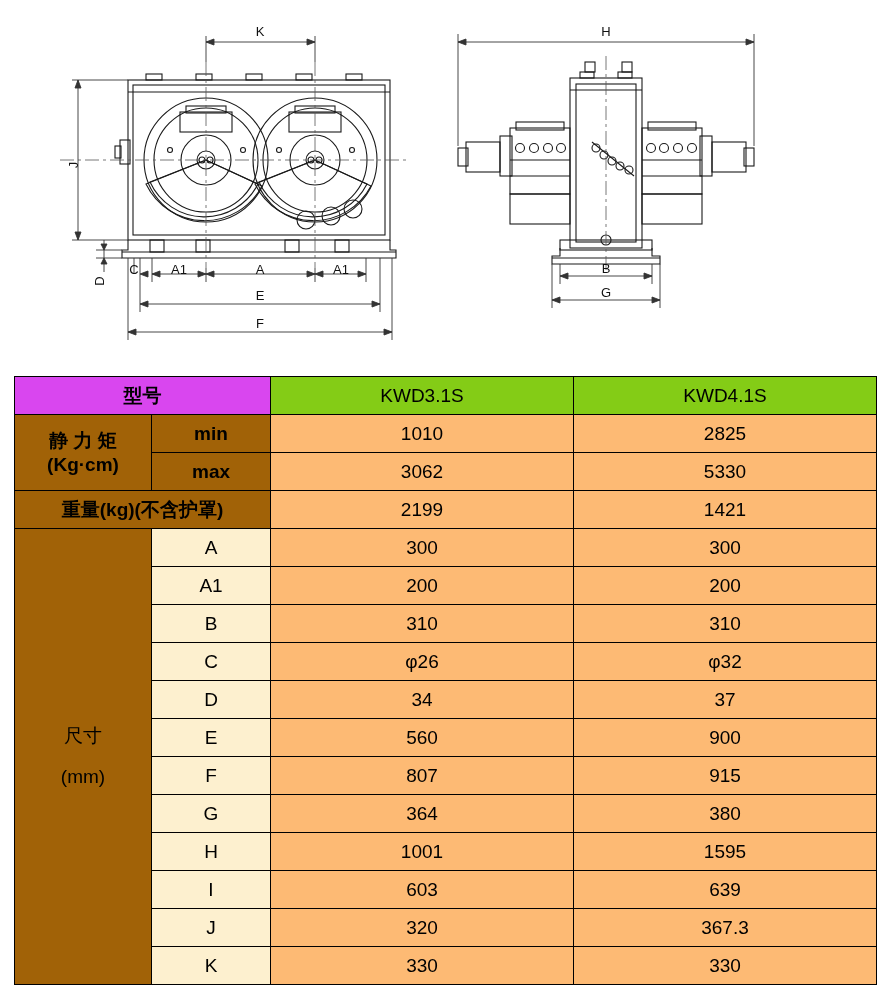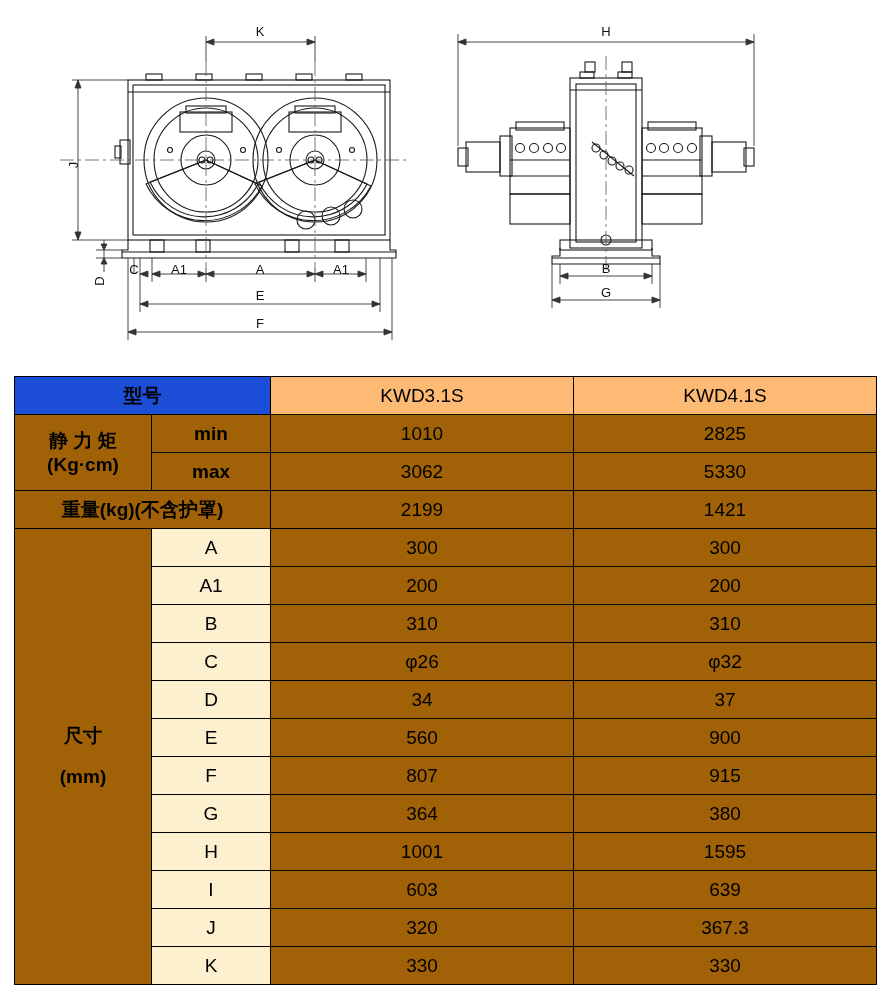--- a/index.html
+++ b/index.html
@@ -46,44 +46,44 @@
   }
   table.spec td {
     border: 1px solid #000;
     text-align: center;
     vertical-align: middle;
     font-size: 19px;
     padding: 0;
     height: 37px;
   }
   .hdr-label {
-    background: #1d4ed8;
+    background: #d946ef;
     font-weight: bold;
     font-size: 20px;
   }
   .hdr-model {
-    background: #fdba74;
+    background: #84cc16;
     font-size: 20px;
   }
   .blue {
     background: #a16207;
     font-weight: bold;
   }
   .cream {
     background: #fdf0cf;
   }
   .val {
-    background: #a16207;
+    background: #fdba74;
   }
   .small-cn {
     font-size: 19px;
     line-height: 1.25;
   }
   .dim-label {
-    font-weight: bold;
+    font-weight: normal;
     font-size: 20px;
     line-height: 1.6;
     margin-left: 12px;
   }
   .minmax {
     font-size: 20px;
   }
 </style>
 </head>
 <body>

